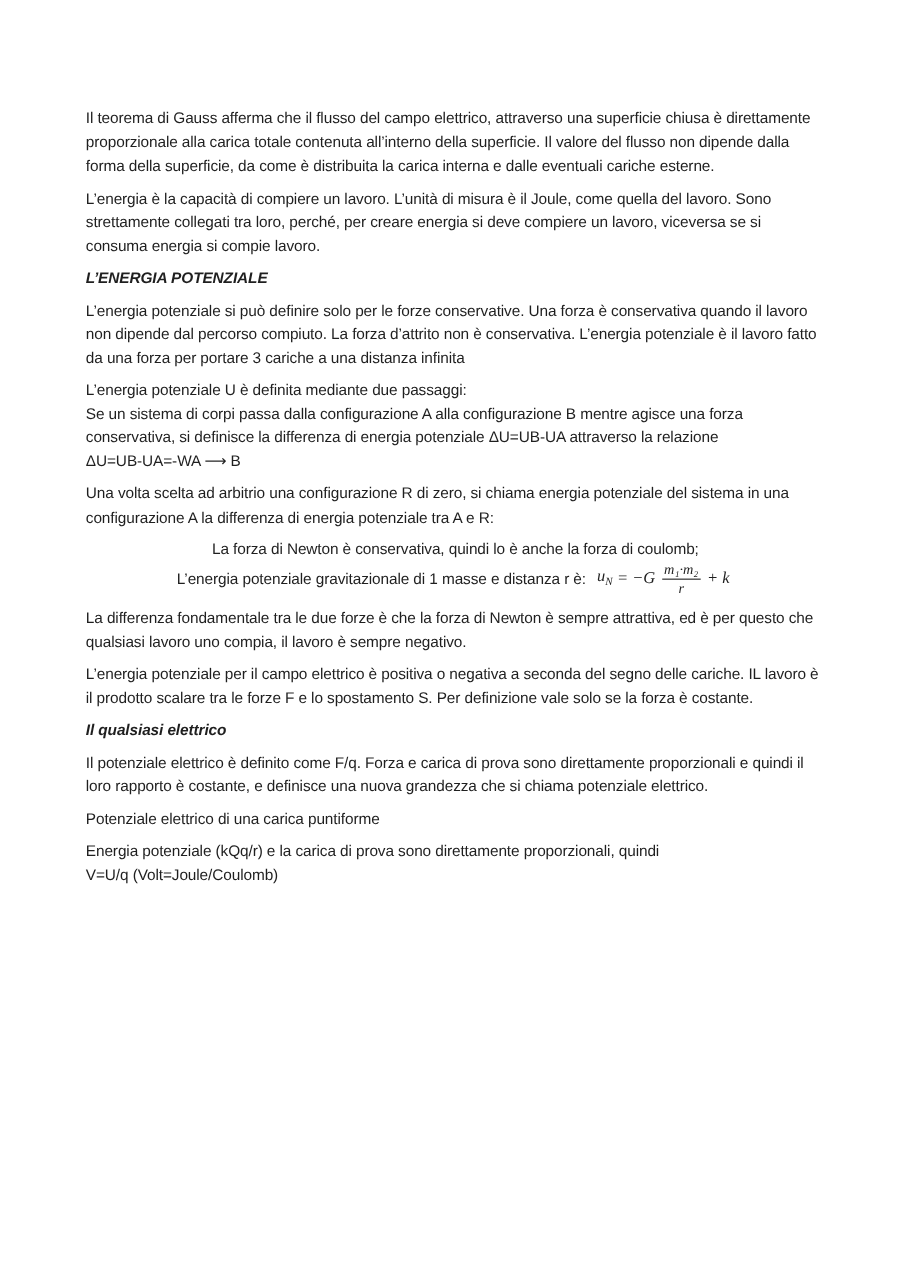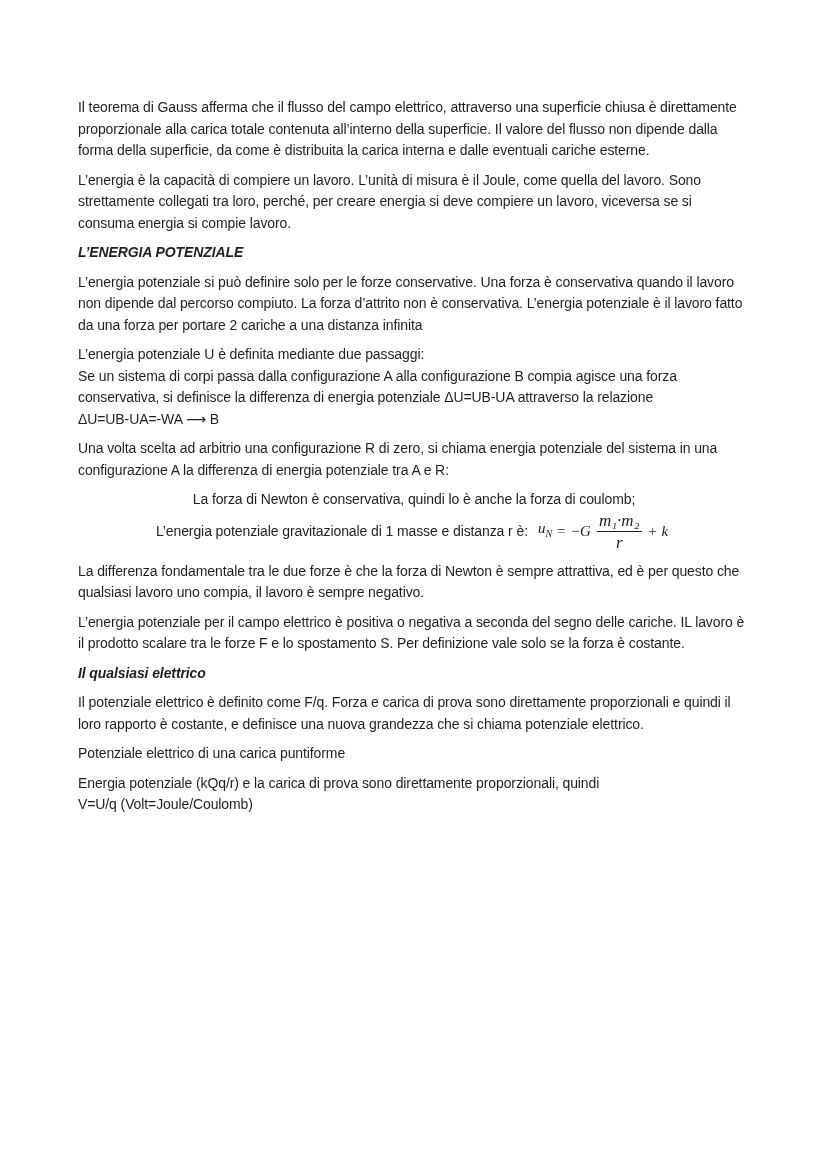--- a/index.html
+++ b/index.html
@@ -50,21 +50,21 @@
     font-size: 10px;
     font-style: italic;
   }
   .math .mop {
     margin: 0 4px;
   }
   .frac {
     display: inline-flex;
     flex-direction: column;
     align-items: center;
-    font-size: 17px;
+    font-size: 13px;
     line-height: 1.15;
     margin: 0 2px;
     vertical-align: middle;
   }
   .frac .num {
     border-bottom: 1px solid #1f1f1f;
     padding: 0 2px 1px 2px;
   }
   .frac .den {
     padding-top: 1px;
@@ -74,24 +74,24 @@
 <body>
 
 <div class="page">
 
   <p class="para">Il teorema di Gauss afferma che il flusso del campo elettrico, attraverso una superficie chiusa è direttamente proporzionale alla carica totale contenuta all’interno della superficie. Il valore del flusso non dipende dalla forma della superficie, da come è distribuita la carica interna e dalle eventuali cariche esterne.</p>
 
   <p class="para">L’energia è la capacità di compiere un lavoro. L’unità di misura è il Joule, come quella del lavoro. Sono strettamente collegati tra loro, perché, per creare energia si deve compiere un lavoro, viceversa se si consuma energia si compie lavoro.</p>
 
   <p class="heading">L’ENERGIA POTENZIALE</p>
 
-  <p class="para">L’energia potenziale si può definire solo per le forze conservative. Una forza è conservativa quando il lavoro non dipende dal percorso compiuto. La forza d’attrito non è conservativa. L’energia potenziale è il lavoro fatto da una forza per portare 2 cariche a una distanza infinita</p>
+  <p class="para">L’energia potenziale si può definire solo per le forze conservative. Una forza è conservativa quando il lavoro non dipende dal percorso compiuto. La forza d’attrito non è conservativa. L’energia potenziale è il lavoro fatto da una forza per portare 3 cariche a una distanza infinita</p>
 
   <p class="para">L’energia potenziale U è definita mediante due passaggi:
-Se un sistema di corpi passa dalla configurazione A alla configurazione B compia agisce una forza conservativa, si definisce la differenza di energia potenziale ΔU=UB-UA attraverso la relazione
+Se un sistema di corpi passa dalla configurazione A alla configurazione B mentre agisce una forza conservativa, si definisce la differenza di energia potenziale ΔU=UB-UA attraverso la relazione
 ΔU=UB-UA=-WA ⟶ B</p>
 
   <p class="para">Una volta scelta ad arbitrio una configurazione R di zero, si chiama energia potenziale del sistema in una configurazione A la differenza di energia potenziale tra A e R:</p>
 
 
   <p class="para-flow"><span>La forza di Newton è conservativa, quindi lo è anche la forza di coulomb;</span><br><span>L’energia potenziale gravitazionale di 1 masse e distanza r è:</span><span class="math">
         <span><span>u</span><sub>N</sub></span>
         <span class="mop">= −G</span>
         <span class="frac">
           <span class="num">m₁·m₂</span>

